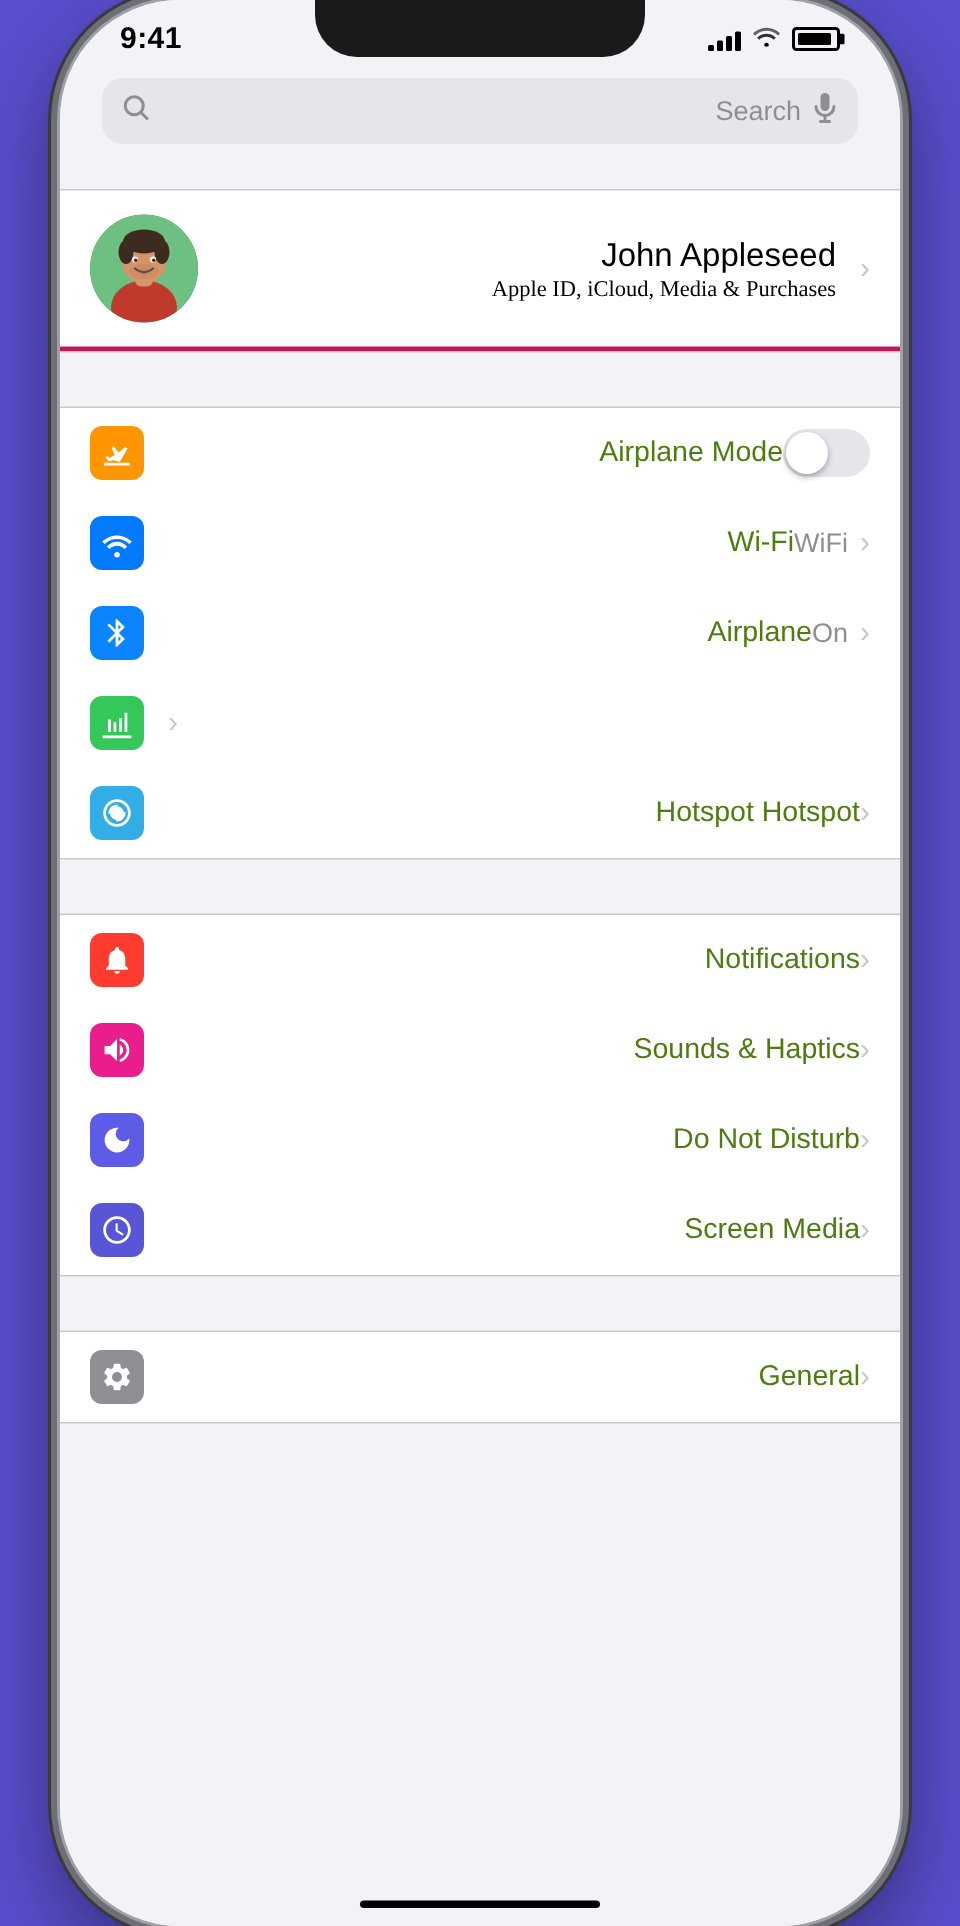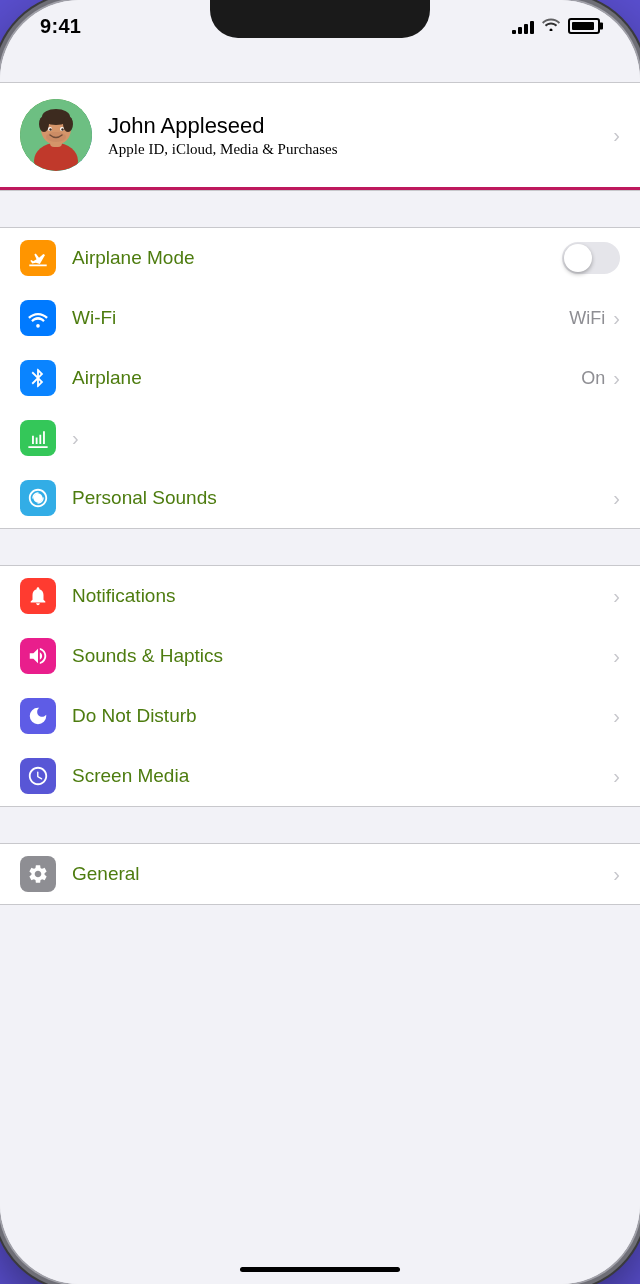--- a/index.html
+++ b/index.html
@@ -7,31 +7,32 @@
     body {
       background: #5a4fcf;
       display: flex;
       justify-content: center;
       align-items: center;
       min-height: 100vh;
       font-family: -apple-system, BlinkMacSystemFont, 'SF Pro Display', 'Helvetica Neue', Arial, sans-serif;
     }
 
     .phone-frame {
-      width: 640px;
+      width: 560px;
       height: 1284px;
       background: #f2f2f7;
       border-radius: 80px;
       position: relative;
       overflow: hidden;
       box-shadow:
         0 0 0 2px #a0a0a8,
         0 0 0 6px #6e6e76,
         0 0 0 8px #3a3a3c,
         0 20px 60px rgba(0,0,0,0.5);
+      text-align: right;
     }
 
     
     .notch {
       position: absolute;
       top: 0;
       left: 50%;
       transform: translateX(-50%);
       width: 220px;
       height: 38px;
@@ -356,20 +357,37 @@
       <div class="battery-icon">
         <div class="battery-fill"></div>
       </div>
     </div>
   </div>
 
   <div class="screen-content">
     <div class="scroll-content">
 
 
+      <div class="search-bar">
+        <span class="search-bar-icon">
+          <svg width="18" height="18" viewBox="0 0 18 18" fill="none">
+            <circle cx="7.5" cy="7.5" r="6" stroke="#8e8e93" stroke-width="2"></circle>
+            <path d="M12 12L16 16" stroke="#8e8e93" stroke-width="2" stroke-linecap="round"></path>
+          </svg>
+        </span>
+        <span class="search-bar-text">Search</span>
+        <span class="search-mic-icon">
+          <svg width="16" height="20" viewBox="0 0 16 20" fill="#8e8e93">
+            <rect x="5" y="0" width="6" height="12" rx="3"></rect>
+            <path d="M2 9a6 6 0 0 0 12 0" stroke="#8e8e93" stroke-width="2" fill="none" stroke-linecap="round"></path>
+            <line x1="8" y1="15" x2="8" y2="19" stroke="#8e8e93" stroke-width="2" stroke-linecap="round"></line>
+            <line x1="5" y1="19" x2="11" y2="19" stroke="#8e8e93" stroke-width="2" stroke-linecap="round"></line>
+          </svg>
+        </span>
+      </div>
 
       <div class="settings-group section-first">
         <div class="profile-card">
           <div class="profile-avatar">
 
             <svg width="72" height="72" viewBox="0 0 72 72">
               <defs>
                 <clipPath id="circle-clip">
                     <circle cx="36" cy="36" r="36"></circle>
                   </clipPath>
@@ -456,21 +474,21 @@
 
           <div class="settings-item">
             <div class="settings-icon" style="background:#32ade6;">
               <svg class="icon-svg" viewBox="0 0 24 24" fill="white">
                 <path d="M12 7c-2.76 0-5 2.24-5 5s2.24 5 5 5 5-2.24 5-5-2.24-5-5-5zm0-5C6.48 2 2 6.48 2 12s4.48 10 10 10 10-4.48 10-10S17.52 2 12 2zm0 18c-4.42 0-8-3.58-8-8s3.58-8 8-8 8 3.58 8 8-3.58 8-8 8z"></path>
                 <circle cx="12" cy="12" r="2.5"></circle>
                 <path d="M6.5 12a5.5 5.5 0 0 1 5.5-5.5" stroke="white" stroke-width="1.5" fill="none" stroke-linecap="round"></path>
                 <path d="M17.5 12a5.5 5.5 0 0 1-5.5 5.5" stroke="white" stroke-width="1.5" fill="none" stroke-linecap="round"></path>
               </svg>
             </div>
-            <span class="settings-label">Personal Sounds</span>
+            <span class="settings-label">Hotspot Hotspot</span>
             <span class="chevron">›</span>
           </div>
 
         </div>
       </div>
 
       <div class="section">
         <div class="settings-group">
 
           <div class="settings-item">

